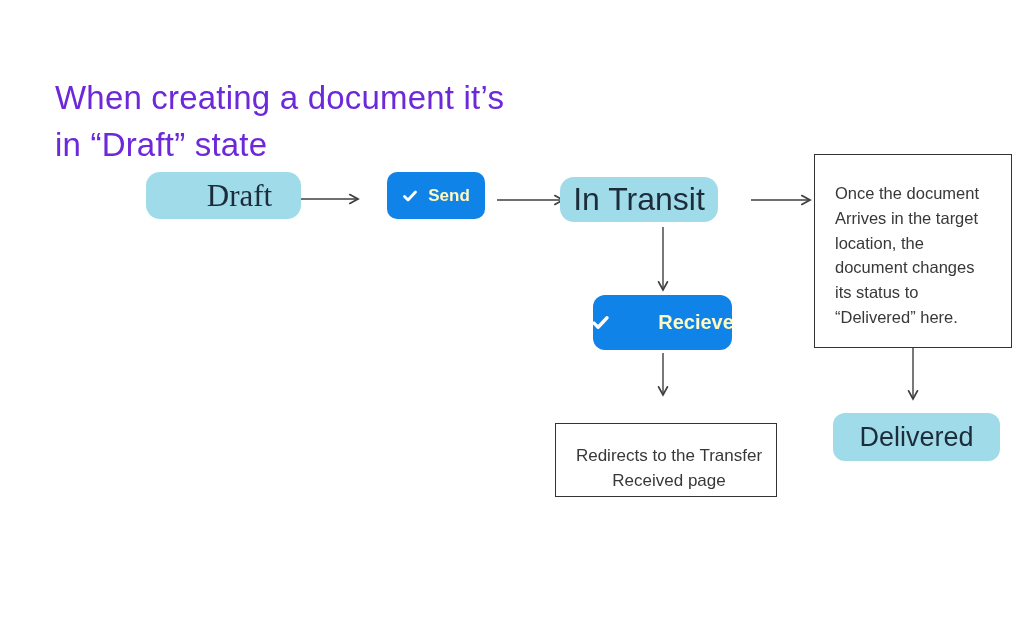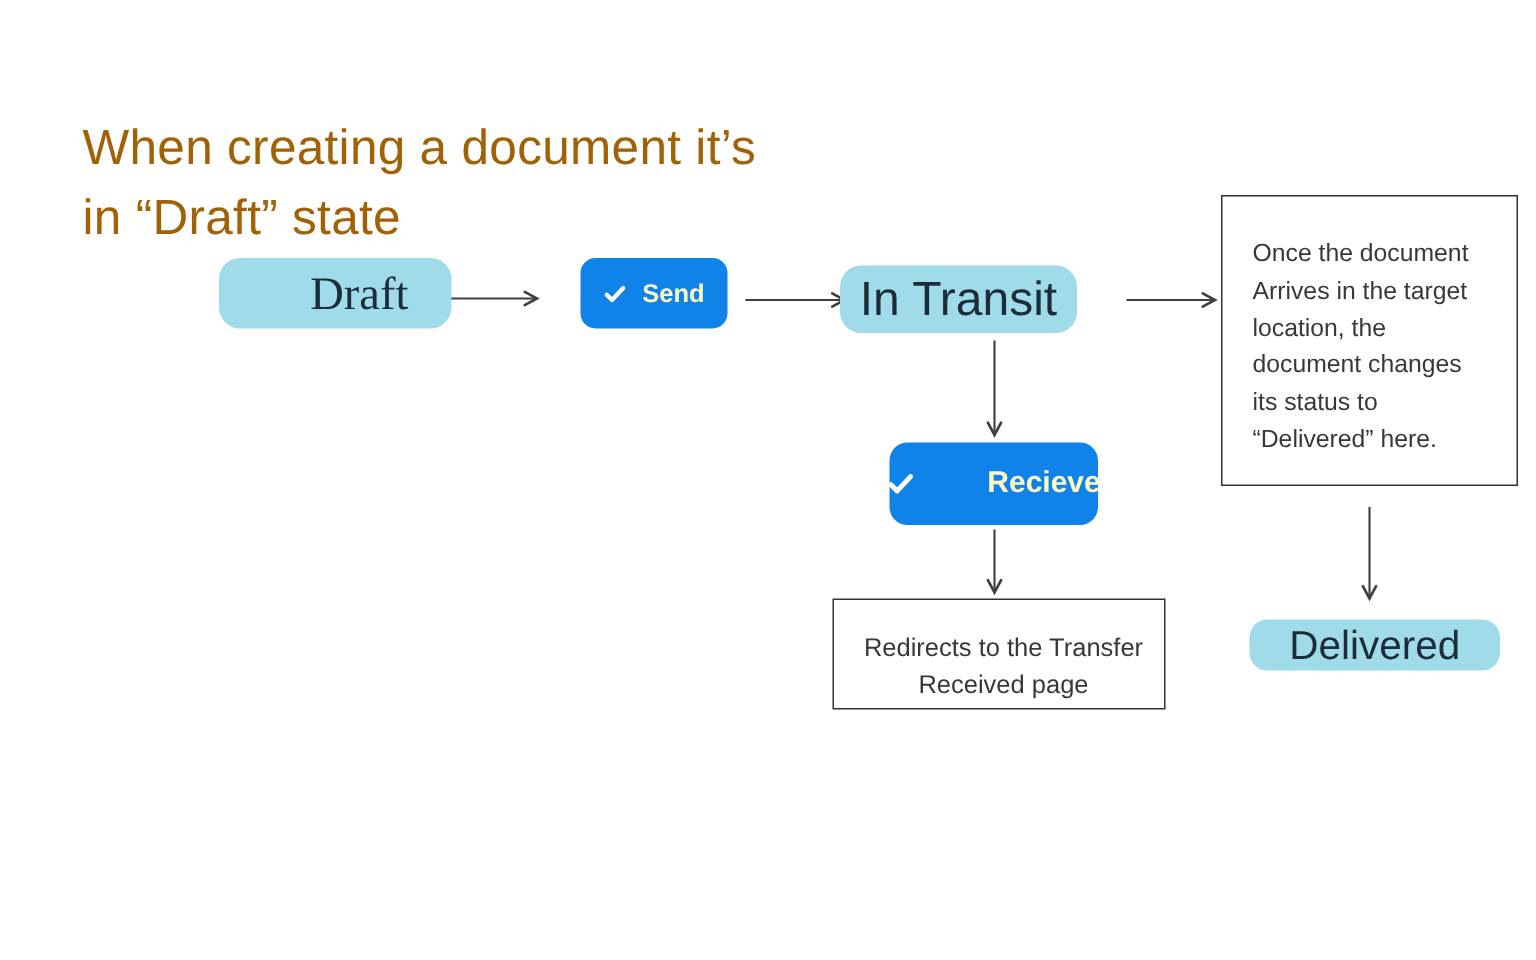--- a/index.html
+++ b/index.html
@@ -5,49 +5,49 @@
   html,body{margin:0;padding:0;}
   body{
     width:1024px;height:640px;position:relative;overflow:hidden;
     background:#ffffff;
     font-family:"Liberation Sans", sans-serif;
   }
   .abs{position:absolute;}
   
   .slide-title{
     left:55px;top:74px;width:520px;
-    font-size:33px;line-height:47px;color:#a16207;
+    font-size:33px;line-height:47px;color:#6d28d9;
     white-space:pre-line;letter-spacing:0.2px;
   }
   
   .state-pill{
     background:var(--state-fill,#a0dbe9);
     color:var(--state-text,#1d2c3a);
     display:flex;align-items:center;justify-content:center;
     border-radius:14px;
   }
   .pill-draft{left:146px;top:172px;width:123px;height:47px;
     font-family:"Liberation Serif", serif;font-size:31px;padding-left:32px;}
   .pill-transit{left:560px;top:177px;width:158px;height:45px;font-size:32px;}
-  .pill-delivered{left:833px;top:413px;width:167px;height:34px;font-size:27px;border-radius:12px;}
+  .pill-delivered{left:833px;top:413px;width:167px;height:48px;font-size:27px;border-radius:12px;}
   
   .action-btn{
     background:var(--button-fill,#1083e8);color:#fef9c3;
     display:flex;align-items:center;justify-content:center;gap:10px;
     border:none;cursor:pointer;font-family:"Liberation Sans", sans-serif;
   }
   .btn-send{left:387px;top:172px;width:98px;height:47px;border-radius:10px;}
   .btn-send .btn-label{font-size:17px;font-weight:700;}
   .btn-recieve{left:593px;top:295px;width:139px;height:55px;border-radius:12px;gap:48px;}
   .btn-recieve .btn-label{font-size:20px;font-weight:700;}
   .check{flex:0 0 auto;}
   
   .note-box{
     background:#ffffff;border:1.5px solid var(--note-border,#333333);
-    color:#383838;white-space:pre-line;box-sizing:border-box;
+    color:#383838;white-space:pre-line;box-sizing:border-box;margin-top:24px;
   }
   .note-delivered{
     left:814px;top:130px;width:198px;height:194px;
     padding:26px 10px 0 20px;font-size:16.5px;line-height:24.8px;
   }
   .note-redirect{
     left:555px;top:399px;width:222px;height:74px;
     padding:19px 10px 0 16px;font-size:17px;line-height:25px;text-align:center;
   }
   

